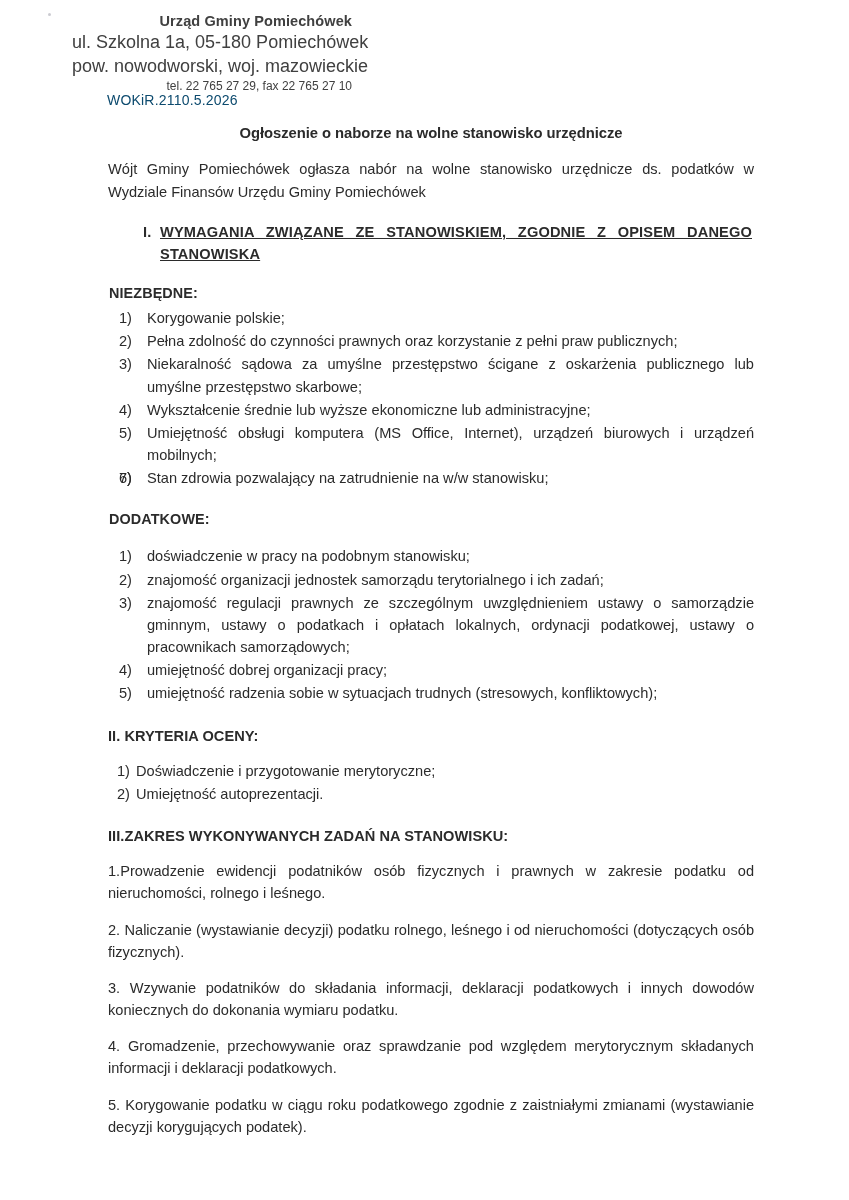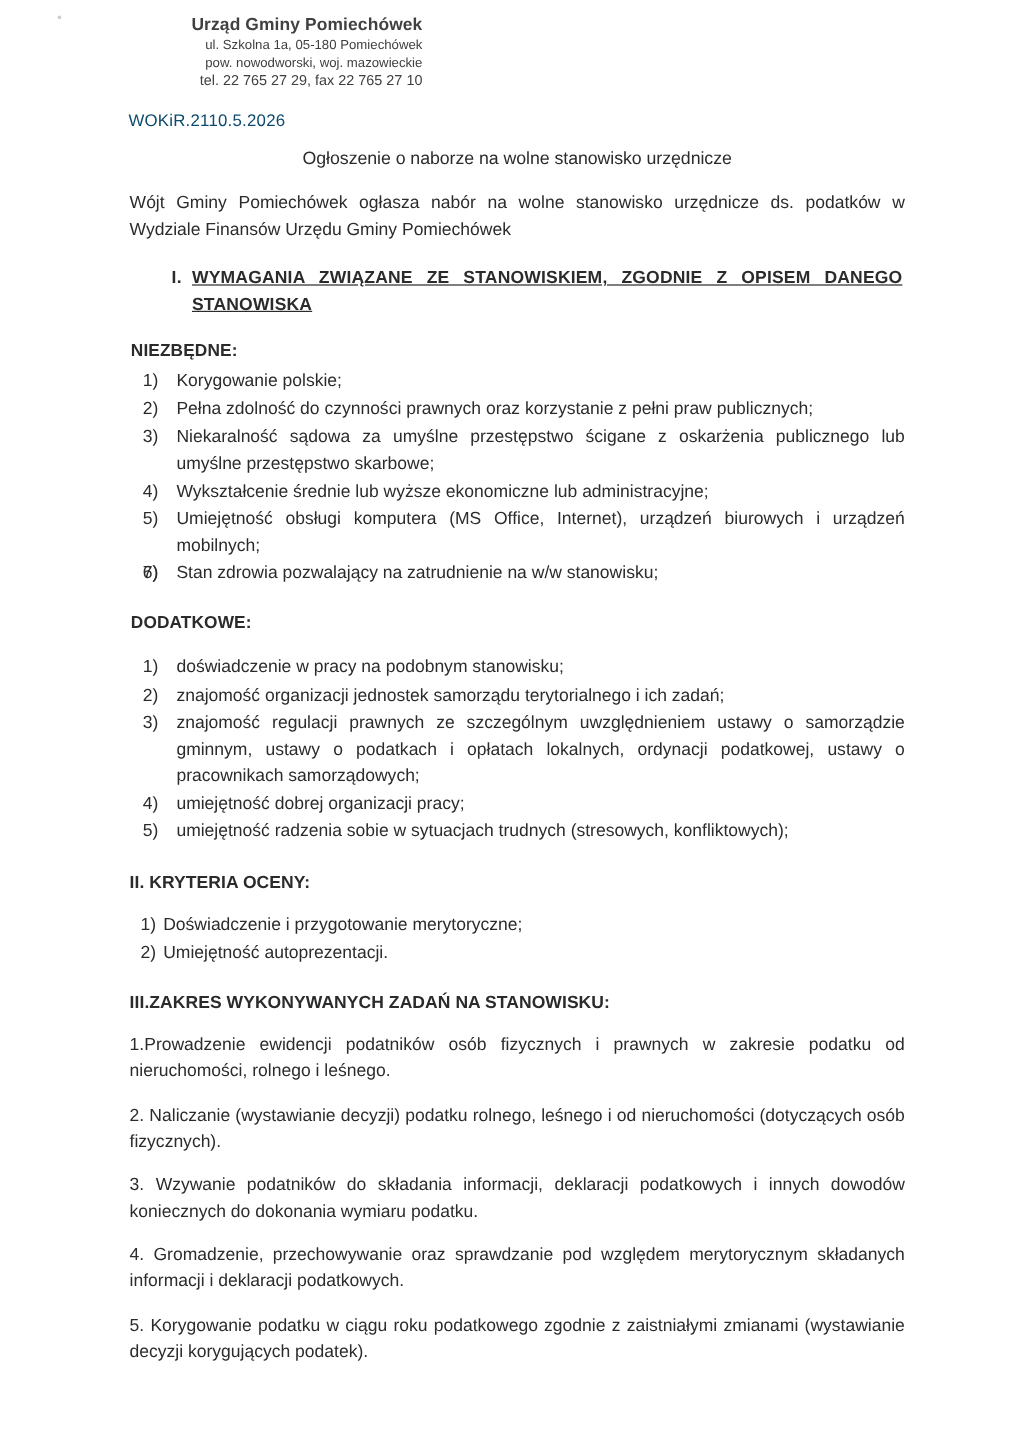--- a/index.html
+++ b/index.html
@@ -46,21 +46,21 @@
     font-family: "Liberation Sans", sans-serif;
     line-height: 1.32;
   }
   .lh-name {
     font-size: 14.5px;
     font-weight: bold;
     letter-spacing: .1px;
     white-space: nowrap;
   }
   .lh-line {
-    font-size: 11px;
+    font-size: 18px;
     font-weight: normal;
     white-space: nowrap;
   }
   .lh-line.tel {
     font-size: 12px;
   }
 
   .refno {
     position: absolute;
     left: 107px;
@@ -76,21 +76,21 @@
     left: 108px;
     top: 122px;
     width: 646px;
     font-size: 14.6px;
     line-height: 1.52;
     color: #2b2b2b;
   }
 
   .doc-title {
     text-align: center;
-    font-weight: normal;
+    font-weight: bold;
     font-size: 14.8px;
     letter-spacing: -.05px;
     margin: 0 0 14px 0;
   }
 
   p.just {
     text-align: justify;
     text-justify: inter-word;
     margin: 0 0 8px 0;
   }

